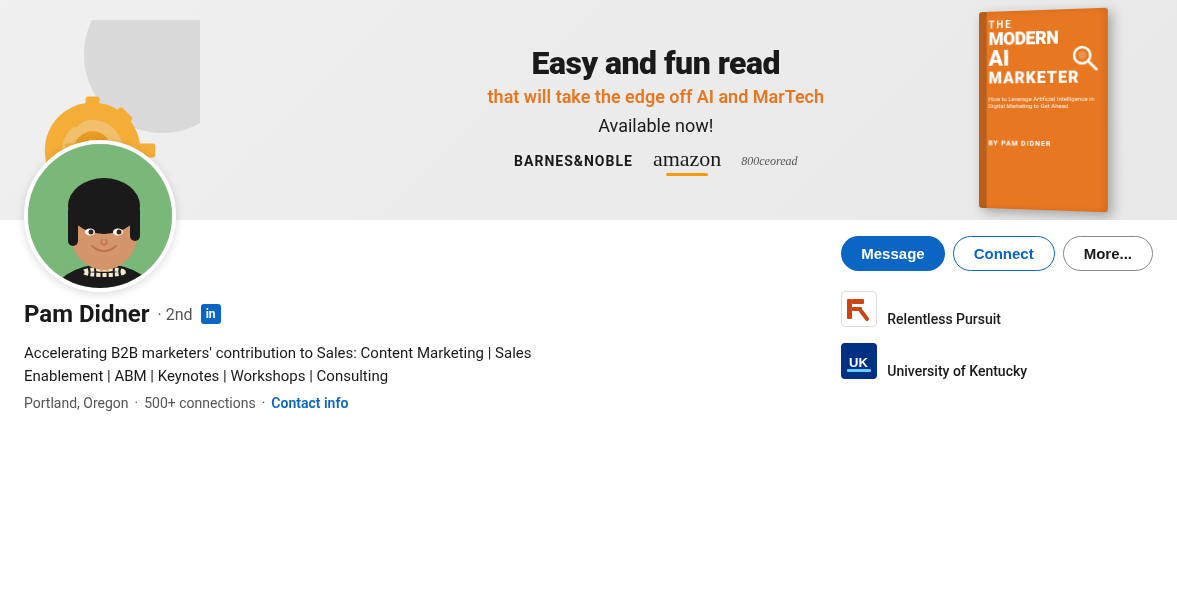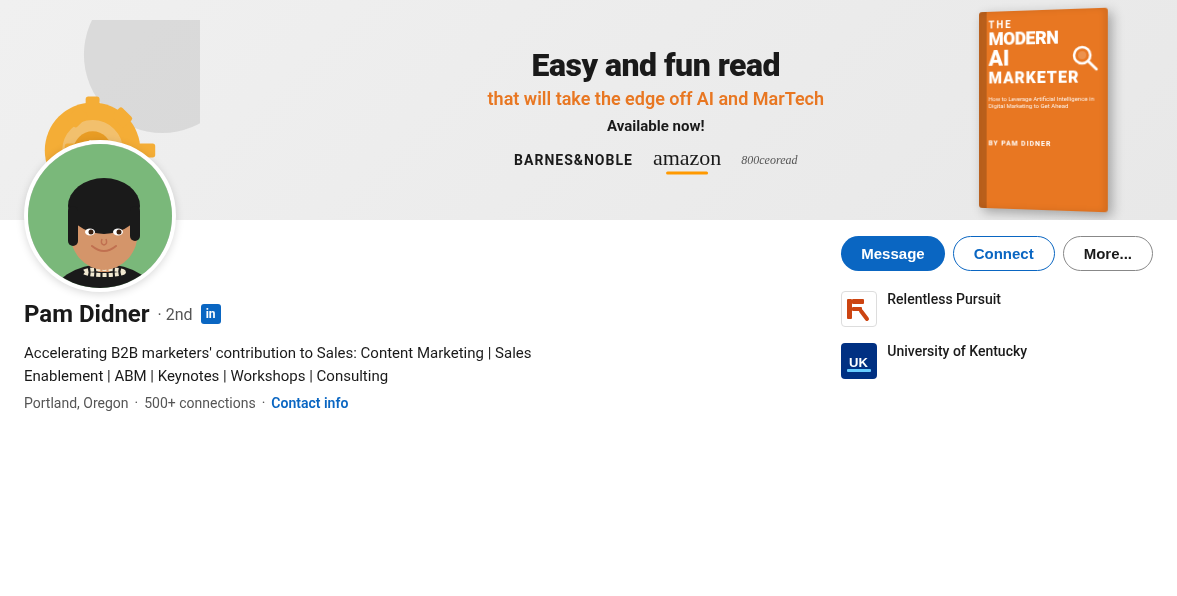--- a/index.html
+++ b/index.html
@@ -41,22 +41,22 @@
       color: #1a1a1a;
       letter-spacing: -0.5px;
     }
     .banner-subtitle {
       font-size: 18px;
       color: #e87722;
       font-weight: 600;
       margin-top: 4px;
     }
     .banner-available {
-      font-size: 15px;
-      font-weight: 700;
+      font-size: 18px;
+      font-weight: 400;
       color: #1a1a1a;
       margin-top: 8px;
     }
     .banner-stores {
       display: flex;
       align-items: center;
       justify-content: center;
       gap: 20px;
       margin-top: 10px;
     }
@@ -247,21 +247,21 @@
       font-weight: 600;
       cursor: pointer;
       text-decoration: none;
     }
     .dot-sep {
       color: #555;
     }
     
     .company-row {
       display: flex;
-      align-items: flex-start;
+      align-items: flex-end;
       gap: 10px;
       margin-bottom: 8px;
     }
     .company-name {
       font-size: 14px;
       color: #1a1a1a;
       font-weight: 500;
     }
     
     .rp-logo {

